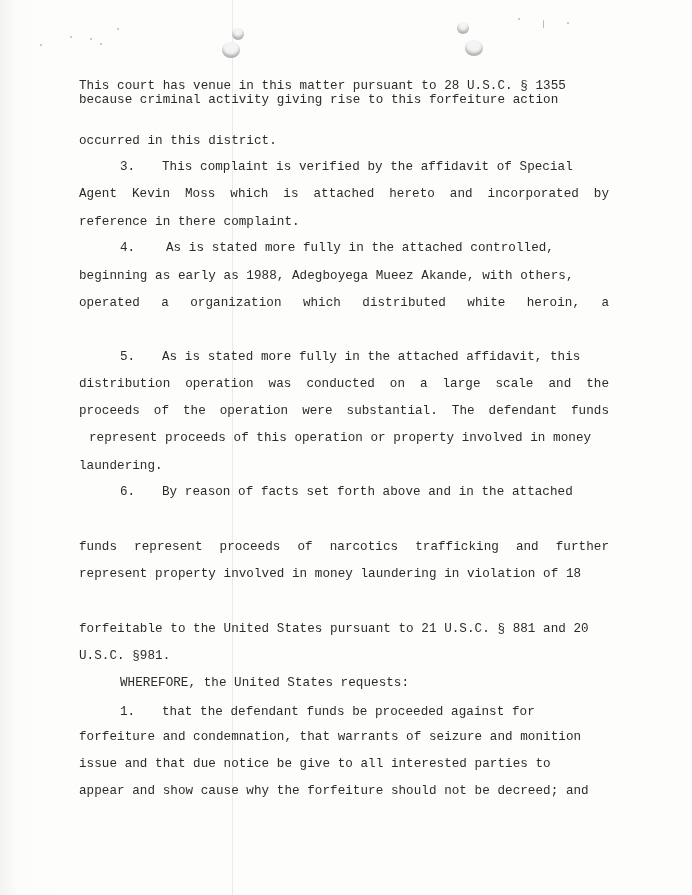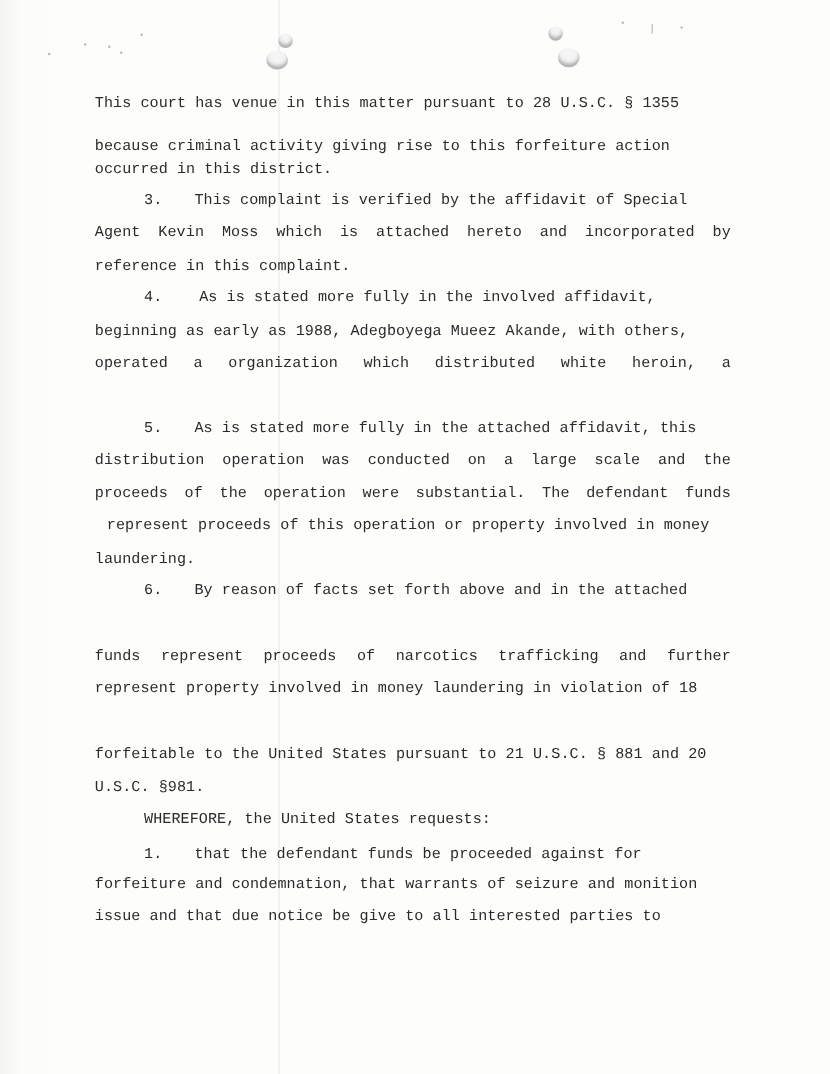--- a/index.html
+++ b/index.html
@@ -79,41 +79,42 @@
   <div class="speck" style="left:40px;top:44px;"></div>
   <div class="speck" style="left:70px;top:36px;"></div>
   <div class="speck" style="left:90px;top:38px;"></div>
   <div class="speck" style="left:100px;top:43px;"></div>
   <div class="speck" style="left:117px;top:28px;"></div>
   <div class="speck" style="left:518px;top:18px;"></div>
   <div class="speck" style="left:543px;top:20px;width:1px;height:8px;"></div>
   <div class="speck" style="left:567px;top:22px;"></div>
 
   <div class="line" style="top:78px;">This court has venue in this matter pursuant to 28 U.S.C. § 1355</div>
-  <div class="line" style="top:114px;">because criminal activity giving rise to this forfeiture action</div>
+  <div class="line" style="top:92px;">because criminal activity giving rise to this forfeiture action</div>
   <div class="line" style="top:133px;">occurred in this district.</div>
 
   <div class="line indent" style="top:159px;"><span class="num">3.</span><span>This complaint is verified by the affidavit of Special</span></div>
   <div class="line justify" style="top:186px;">Agent Kevin Moss which is attached hereto and incorporated by</div>
-  <div class="line" style="top:214px;">reference in this complaint.</div>
+  <div class="line" style="top:214px;">reference in there complaint.</div>
 
-  <div class="line indent" style="top:240px;"><span class="num" style="width:46px;">4.</span><span>As is stated more fully in the involved affidavit,</span></div>
+  <div class="line indent" style="top:240px;"><span class="num" style="width:46px;">4.</span><span>As is stated more fully in the attached controlled,</span></div>
   <div class="line" style="top:268px;">beginning as early as 1988, Adegboyega Mueez Akande, with others,</div>
   <div class="line justify" style="top:295px;">operated a organization which distributed white heroin, a</div>
 
   <div class="line indent" style="top:349px;"><span class="num">5.</span><span>As is stated more fully in the attached affidavit, this</span></div>
   <div class="line justify" style="top:376px;">distribution operation was conducted on a large scale and the</div>
   <div class="line justify" style="top:403px;">proceeds of the operation were substantial. The defendant funds</div>
   <div class="line" style="top:430px;margin-left:10px;">represent proceeds of this operation or property involved in money</div>
   <div class="line" style="top:458px;">laundering.</div>
 
   <div class="line indent" style="top:484px;"><span class="num">6.</span><span>By reason of facts set forth above and in the attached</span></div>
   <div class="line justify" style="top:539px;">funds represent proceeds of narcotics trafficking and further</div>
   <div class="line" style="top:566px;">represent property involved in money laundering in violation of 18</div>
   <div class="line" style="top:621px;">forfeitable to the United States pursuant to 21 U.S.C. § 881 and 20</div>
   <div class="line" style="top:648px;">U.S.C. §981.</div>
 
   <div class="line indent" style="top:675px;">WHEREFORE, the United States requests:</div>
 
   <div class="line indent" style="top:704px;"><span class="num">1.</span><span>that the defendant funds be proceeded against for</span></div>
   <div class="line" style="top:729px;">forfeiture and condemnation, that warrants of seizure and monition</div>
   <div class="line" style="top:756px;">issue and that due notice be give to all interested parties to</div>
+  <div class="line" style="top:783px;">appear and show cause why the forfeiture should not be decreed; and</div>
 </div>
 
 </body></html>

